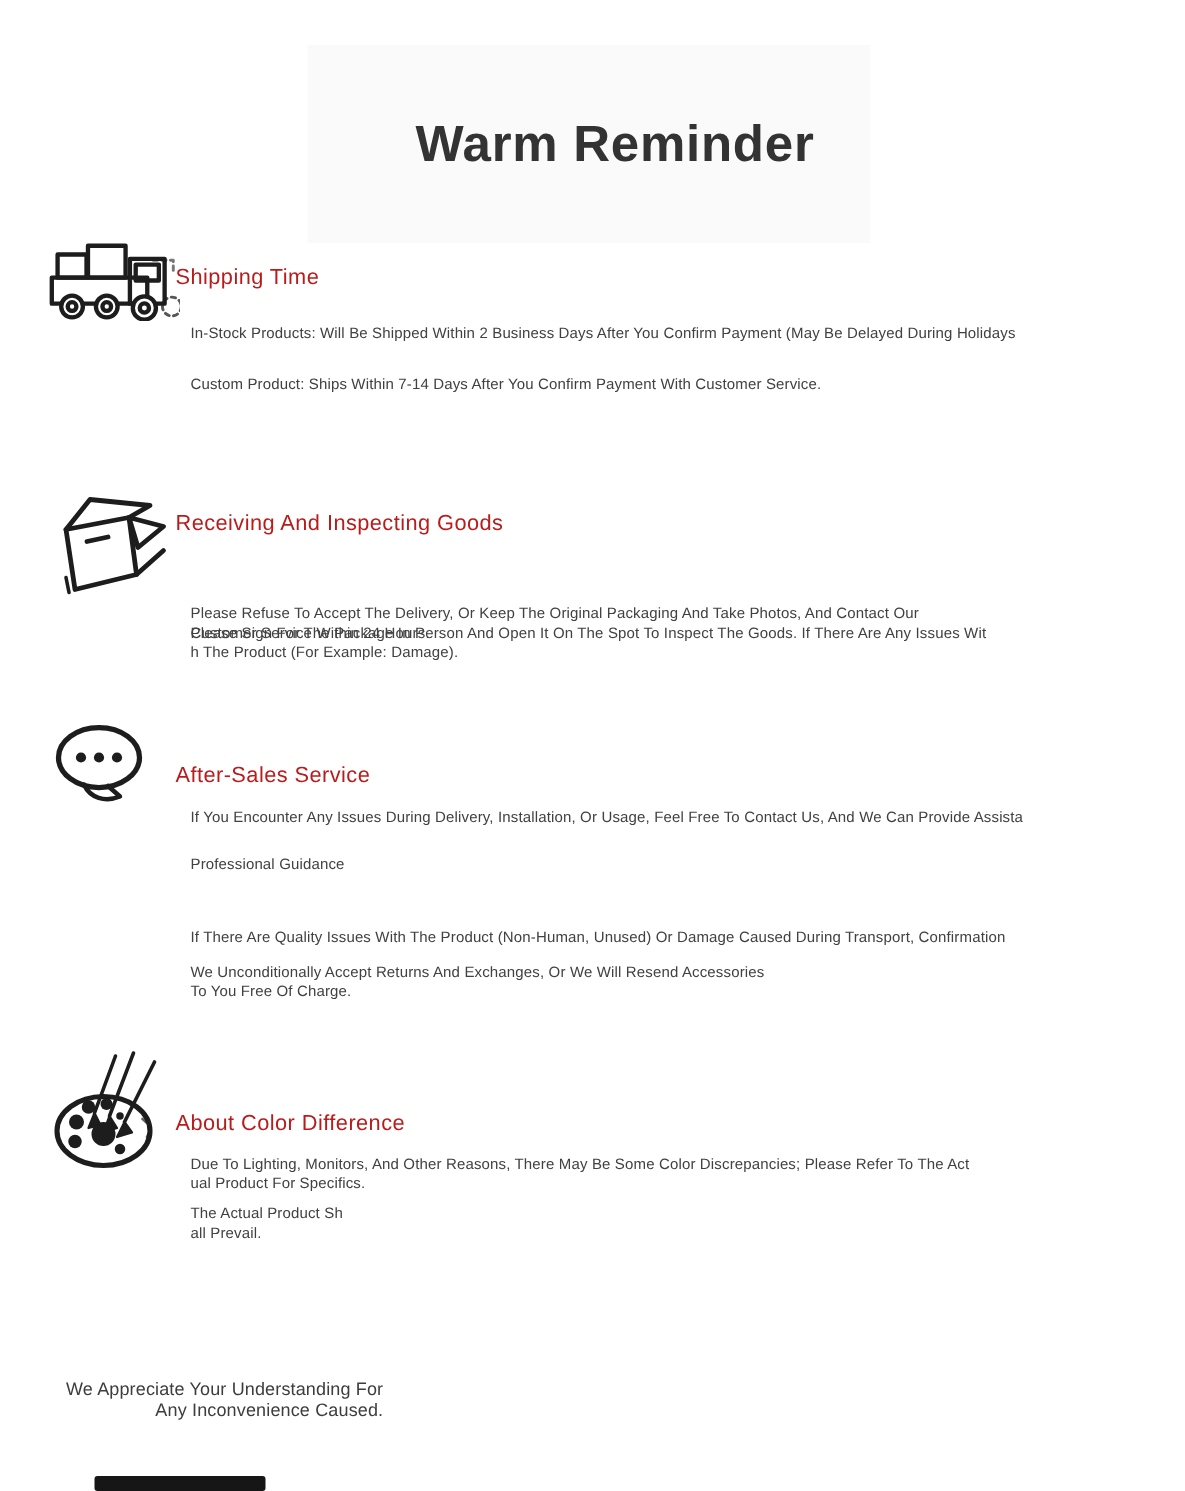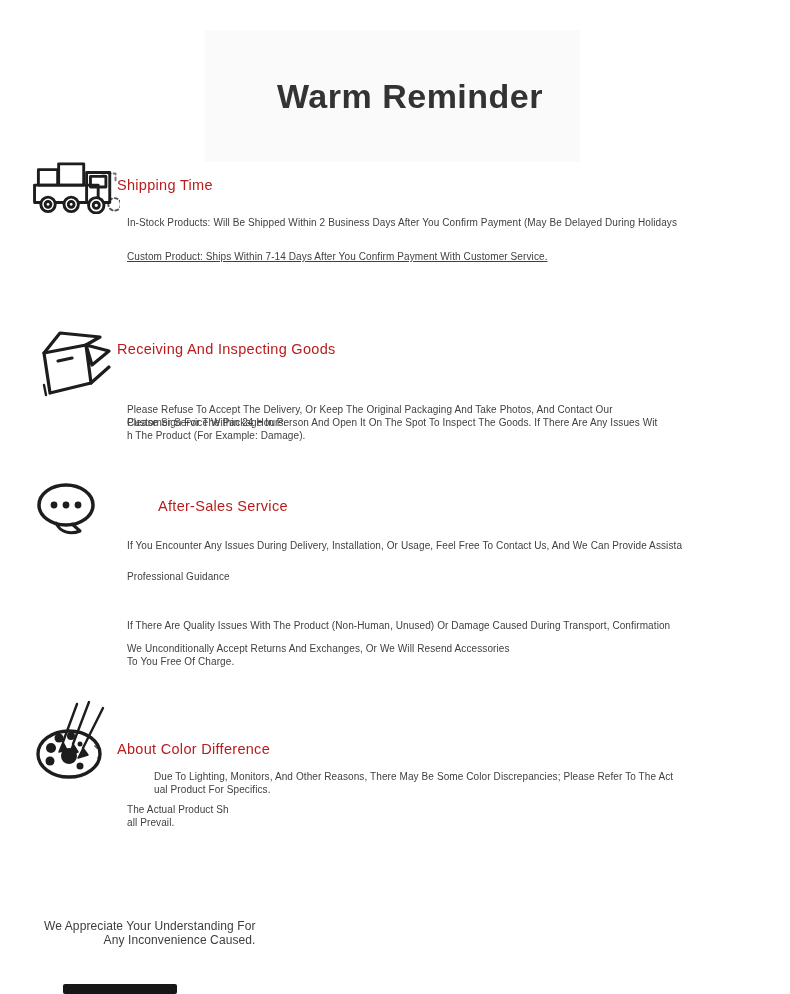--- a/index.html
+++ b/index.html
@@ -65,21 +65,21 @@
         <circle cx="40" cy="46" r="7.5" fill="#ffffff"></circle>
           <circle cx="40" cy="46" r="3"></circle>
         <circle cx="66" cy="47" r="8" fill="#ffffff"></circle>
           <circle cx="66" cy="47" r="3.2"></circle>
         <circle cx="85" cy="46" r="6.5" stroke-width="2" stroke-dasharray="3 3" opacity="0.75"></circle>
         <path d="M72 14 h14 v10" stroke-width="2" stroke-dasharray="3 3" opacity="0.6"></path>
       </svg>
     </span>
     <div class="heading" style="top:17px;">Shipping Time</div>
     <div class="para clip" style="top:57px;">In-Stock Products: Will Be Shipped Within 2 Business Days After You Confirm Payment (May Be Delayed During Holidays</div>
-    <div class="para" style="top:91px;text-decoration:underline;">Custom Product: Ships Within 7-14 Days After You Confirm Payment With Customer Service.</div>
+    <div class="para" style="top:91px;">Custom Product: Ships Within 7-14 Days After You Confirm Payment With Customer Service.</div>
   </div>
 
   <div class="section s2">
     <span class="icon" style="left:36px; top:0;">
       <svg width="78" height="76" viewBox="0 0 78 76" fill="none" stroke="#1d1d1d" stroke-width="3.2" stroke-linecap="round" stroke-linejoin="round">
         <path d="M8 28 L50 20 L55 58 L14 68 Z"></path>
         <path d="M8 28 L24 8 L64 12 L50 20"></path>
         <path d="M50 20 L73 26 L56 40 Z"></path>
         <path d="M55 58 L73 42"></path>
         <path d="M22 36 L36 33"></path>
@@ -96,21 +96,21 @@
   <div class="section s3">
     <span class="icon" style="left:36px; top:2px;">
       <svg width="64" height="56" viewBox="0 0 64 56" fill="none" stroke="#1d1d1d" stroke-width="3.5" stroke-linecap="round" stroke-linejoin="round">
         <ellipse cx="30" cy="23" rx="27" ry="20"></ellipse>
         <path d="M20 41 C24 50 34 53 44 49 L36 42" stroke-width="3"></path>
         <circle cx="18" cy="23" r="3.4" fill="#1d1d1d" stroke="none"></circle>
         <circle cx="30" cy="23" r="3.4" fill="#1d1d1d" stroke="none"></circle>
         <circle cx="42" cy="23" r="3.4" fill="#1d1d1d" stroke="none"></circle>
       </svg>
     </span>
-    <div class="heading" style="top:18px;margin-left:41px;">After-Sales Service</div>
+    <div class="heading" style="top:29px;">After-Sales Service</div>
     <div class="para clip" style="top:60px;">If You Encounter Any Issues During Delivery, Installation, Or Usage, Feel Free To Contact Us, And We Can Provide Assista</div>
     <div class="para" style="top:91px;">Professional Guidance</div>
     <div class="para clip" style="top:140px;">If There Are Quality Issues With The Product (Non-Human, Unused) Or Damage Caused During Transport, Confirmation</div>
     <div class="para" style="top:163px;">We Unconditionally Accept Returns And Exchanges, Or We Will Resend Accessories
 To You Free Of Charge.</div>
   </div>
 
   <div class="section s4">
     <span class="icon" style="left:33px; top:0;">
       <svg width="84" height="80" viewBox="0 0 84 80" fill="none" stroke="#1d1d1d" stroke-width="3.4" stroke-linecap="round" stroke-linejoin="round">
@@ -125,21 +125,21 @@
         <circle cx="18" cy="48" r="5" fill="#1d1d1d" stroke="none"></circle>
         <circle cx="26" cy="38" r="4.5" fill="#1d1d1d" stroke="none"></circle>
         <circle cx="38" cy="36" r="4" fill="#1d1d1d" stroke="none"></circle>
         <circle cx="17" cy="61" r="4.5" fill="#1d1d1d" stroke="none"></circle>
         <circle cx="47" cy="66" r="3.5" fill="#1d1d1d" stroke="none"></circle>
         <circle cx="47" cy="44" r="2.5" fill="#1d1d1d" stroke="none"></circle>
         <path d="M62 46 q7 5 3 12" stroke-width="1.8" stroke-dasharray="3 3" opacity="0.7"></path>
       </svg>
     </span>
     <div class="heading" style="top:41px;">About Color Difference</div>
-    <div class="para" style="top:71px;margin-left:27px;">Due To Lighting, Monitors, And Other Reasons, There May Be Some Color Discrepancies; Please Refer To The Act
+    <div class="para" style="top:71px;">Due To Lighting, Monitors, And Other Reasons, There May Be Some Color Discrepancies; Please Refer To The Act
 ual Product For Specifics.</div>
     <div class="para" style="top:104px;">The Actual Product Sh
 all Prevail.</div>
   </div>
 
 
   <div class="footer-text">We Appreciate Your Understanding For
 Any Inconvenience Caused.</div>
 
   <div class="bottom-bar"></div>

